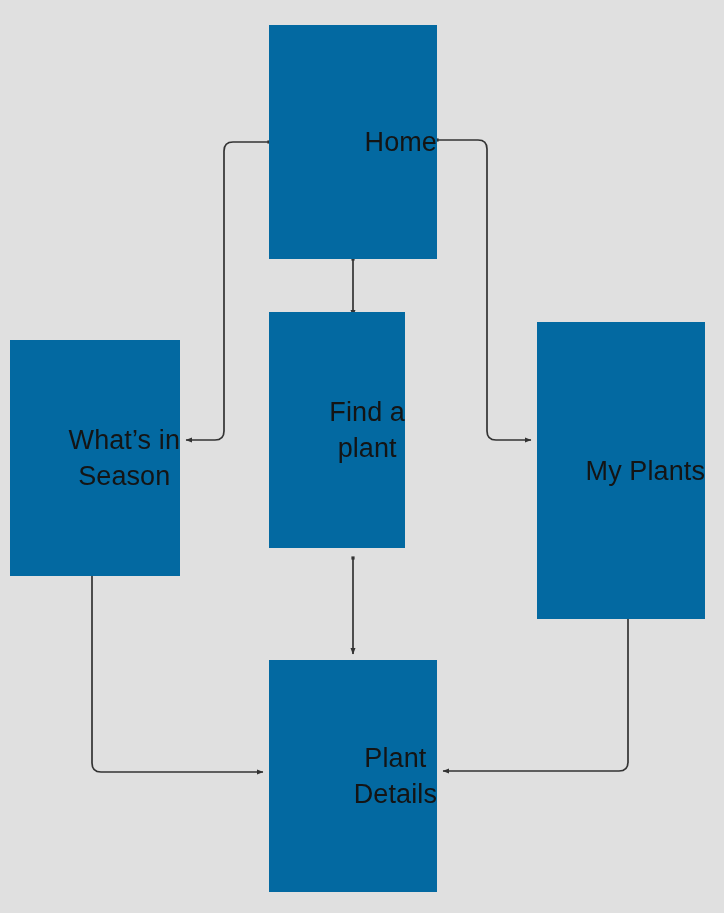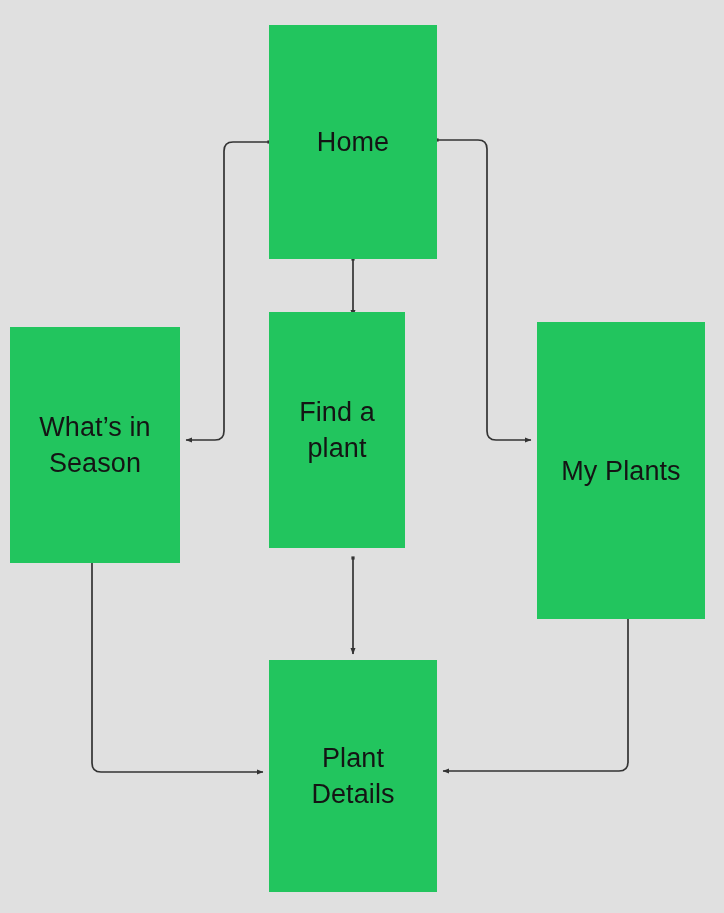--- a/index.html
+++ b/index.html
@@ -22,38 +22,38 @@
   .edge-layer {
     position: absolute;
     left: 0;
     top: 0;
     width: 724px;
     height: 913px;
     pointer-events: none;
   }
   .node {
     position: absolute;
-    background: #22c55e;
+    background: #0369a1;
     display: flex;
     align-items: center;
-    justify-content: center;
+    justify-content: flex-end;
     text-align: center;
     box-sizing: border-box;
   }
   .node-label {
     color: #141414;
     font-size: 27px;
     line-height: 36px;
     letter-spacing: 0.1px;
     white-space: pre-line;
     font-weight: 400;
   }
   
   #node-home        { left: 269px; top: 25px;  width: 168px; height: 234px; }
-  #node-season      { left: 10px;  top: 327px; width: 170px; height: 236px; }
+  #node-season      { left: 10px;  top: 340px; width: 170px; height: 236px; }
   #node-find        { left: 269px; top: 312px; width: 136px; height: 236px; }
   #node-myplants    { left: 537px; top: 322px; width: 168px; height: 297px; }
   #node-details     { left: 269px; top: 660px; width: 168px; height: 232px; }
 </style>
 </head>
 <body>
 
 <div id="canvas">
 
   <svg class="edge-layer" width="724" height="913" viewBox="0 0 724 913" xmlns="http://www.w3.org/2000/svg">

